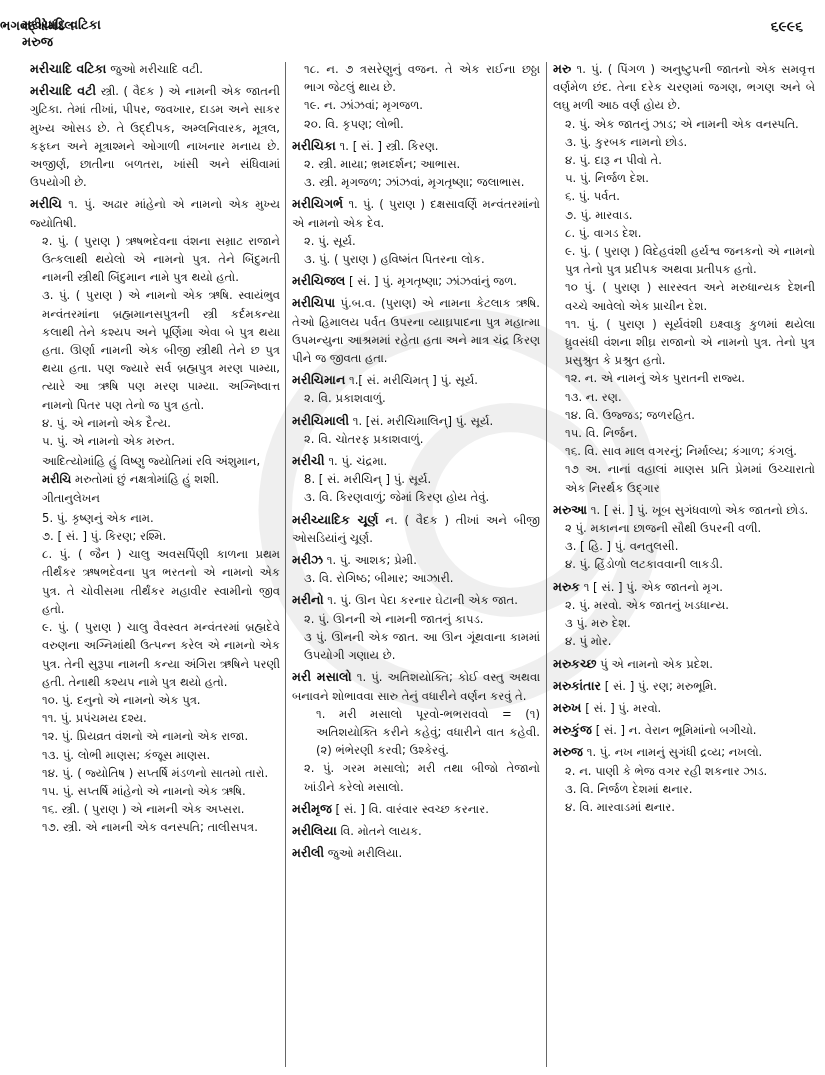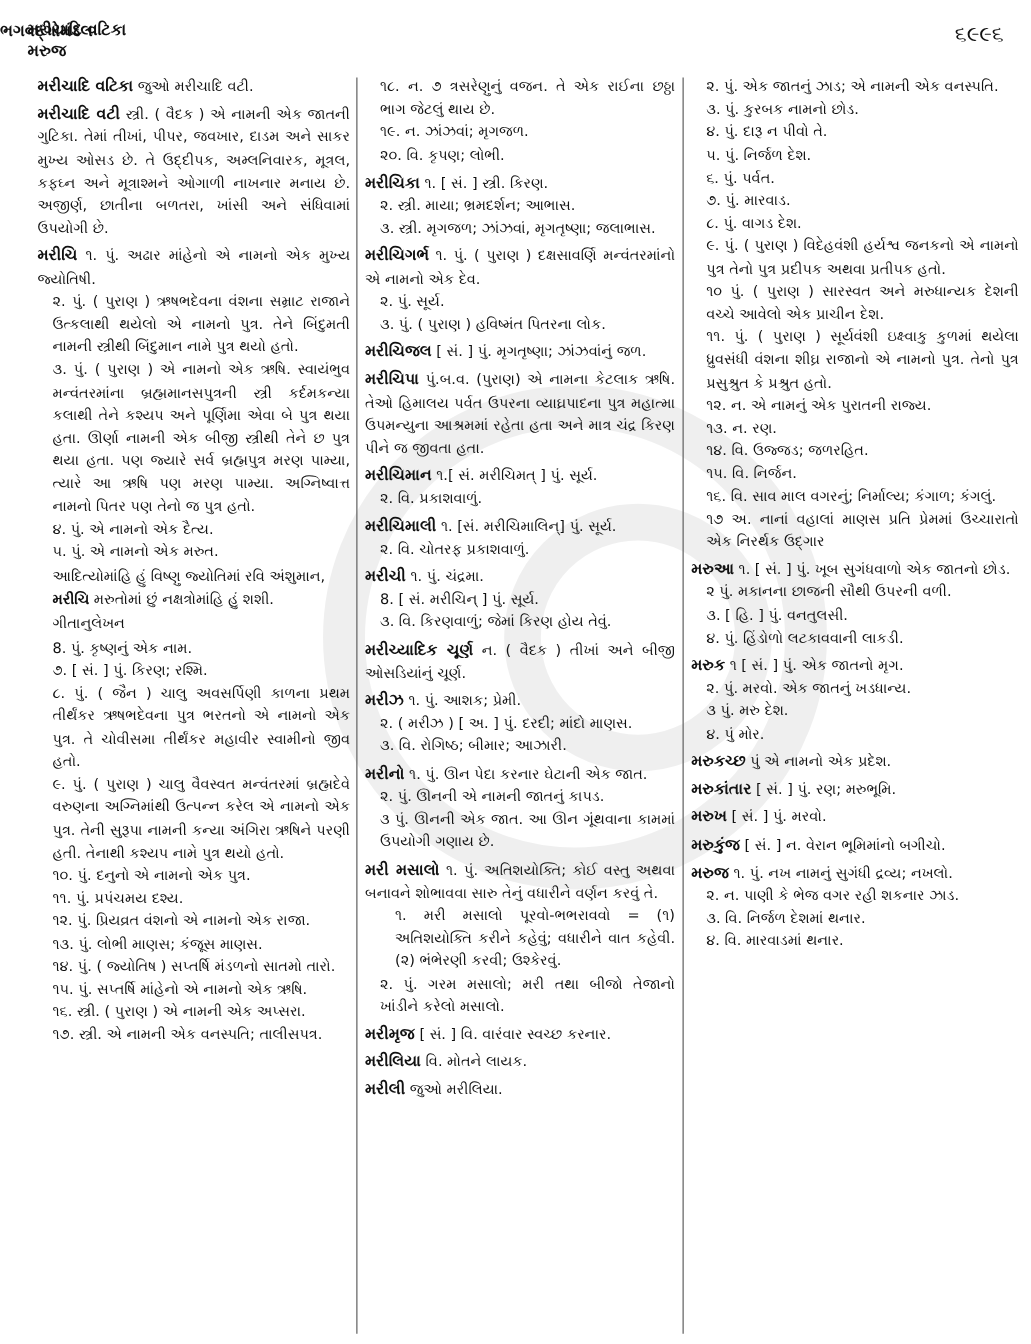--- a/index.html
+++ b/index.html
@@ -9,21 +9,21 @@
     font-family: "DejaVu Sans", sans-serif;
     position: relative;
   }
   .page { position: absolute; left: 0; top: 0; width: 825px; height: 1075px; }
   .watermark {
     position: absolute; left: 250px; top: 300px; width: 420px; height: 420px;
     pointer-events: none; opacity: 0.06;
   }
   .hdr-left { position: absolute; left: 22px; top: 16px; font-size: 13px; font-weight: bold; line-height: 17px; }
   .hdr-center { position: absolute; left: 0; width: 825px; top: 18px; text-align: left; font-size: 13px; font-weight: bold; }
-  .hdr-right { position: absolute; right: 22px; top: 18px; font-size: 17px; font-weight: normal; }
+  .hdr-right { position: absolute; right: 22px; top: 18px; font-size: 14px; font-weight: bold; }
   .col {
     position: absolute; top: 60px; font-size: 11.6px; line-height: 18.2px;
     text-align: justify;
   }
   .col1 { left: 30px; width: 250px; }
   .col2 { left: 292px; width: 248px; }
   .col3 { left: 553px; width: 262px; }
   .rule { position: absolute; top: 62px; width: 1px; background: #666; }
   .rule1 { left: 285px; height: 1005px; }
   .rule2 { left: 546px; height: 1005px; }
@@ -66,21 +66,21 @@
         <p><span class="hw">મરીચિ</span> <span>૧. પું. અઢાર માંહેનો એ નામનો એક મુખ્ય જ્યોતિષી.</span></p>
         <p class="sense">૨. પું. ( પુરાણ ) ઋષભદેવના વંશના સમ્રાટ રાજાને ઉત્કલાથી થયેલો એ નામનો પુત્ર. તેને બિંદુમતી નામની સ્ત્રીથી બિંદુમાન નામે પુત્ર થયો હતો.</p>
         <p class="sense">૩. પું. ( પુરાણ ) એ નામનો એક ઋષિ. સ્વાયંભુવ મન્વંતરમાંના બ્રહ્મમાનસપુત્રની સ્ત્રી કર્દમકન્યા કલાથી તેને કશ્યપ અને પૂર્ણિમા એવા બે પુત્ર થયા હતા. ઊર્ણા નામની એક બીજી સ્ત્રીથી તેને છ પુત્ર થયા હતા. પણ જ્યારે સર્વ બ્રહ્મપુત્ર મરણ પામ્યા, ત્યારે આ ઋષિ પણ મરણ પામ્યા. અગ્નિષ્વાત્ત નામનો પિતર પણ તેનો જ પુત્ર હતો.</p>
         <p class="sense">૪. પું. એ નામનો એક દૈત્ય.</p>
         <p class="sense">૫. પું. એ નામનો એક મરુત.</p>
         <div class="quote">
           <p>આદિત્યોમાંહિ હું વિષ્ણુ જ્યોતિમાં રવિ અંશુમાન,</p>
           <p><b>મરીચિ</b> મરુતોમાં છું નક્ષત્રોમાંહિ હું શશી.</p>
           <span class="quote-src">ગીતાનુલેખન</span>
         </div>
-        <p class="sense">8. પું. કૃષ્ણનું એક નામ.</p>
+        <p class="sense">5. પું. કૃષ્ણનું એક નામ.</p>
         <p class="sense">૭. [ સં. ] પું. કિરણ; રશ્મિ.</p>
         <p class="sense">૮. પું. ( જૈન ) ચાલુ અવસર્પિણી કાળના પ્રથમ તીર્થંકર ઋષભદેવના પુત્ર ભરતનો એ નામનો એક પુત્ર. તે ચોવીસમા તીર્થંકર મહાવીર સ્વામીનો જીવ હતો.</p>
         <p class="sense">૯. પું. ( પુરાણ ) ચાલુ વૈવસ્વત મન્વંતરમાં બ્રહ્મદેવે વરુણના અગ્નિમાંથી ઉત્પન્ન કરેલ એ નામનો એક પુત્ર. તેની સુરૂપા નામની કન્યા અંગિરા ઋષિને પરણી હતી. તેનાથી કશ્યપ નામે પુત્ર થયો હતો.</p>
         <p class="sense">૧૦. પું. દનુનો એ નામનો એક પુત્ર.</p>
         <p class="sense">૧૧. પું. પ્રપંચમય દશ્ય.</p>
         <p class="sense">૧૨. પું. પ્રિયવ્રત વંશનો એ નામનો એક રાજા.</p>
         <p class="sense">૧૩. પું. લોભી માણસ; કંજૂસ માણસ.</p>
         <p class="sense">૧૪. પું. ( જ્યોતિષ ) સપ્તર્ષિ મંડળનો સાતમો તારો.</p>
         <p class="sense">૧૫. પું. સપ્તર્ષિ માંહેનો એ નામનો એક ઋષિ.</p>
         <p class="sense">૧૬. સ્ત્રી. ( પુરાણ ) એ નામની એક અપ્સરા.</p>
@@ -120,21 +120,20 @@
       <div class="entry">
         <p><span class="hw">મરીચી</span> <span>૧. પું. ચંદ્રમા.</span></p>
         <p class="sense">8. [ સં. મરીચિન્ ] પું. સૂર્ય.</p>
         <p class="sense">૩. વિ. કિરણવાળું; જેમાં કિરણ હોય તેવું.</p>
       </div>
       <div class="entry">
         <p><span class="hw">મરીચ્યાદિક ચૂર્ણ</span> <span>ન. ( વૈદક ) તીખાં અને બીજી ઓસડિયાંનું ચૂર્ણ.</span></p>
       </div>
       <div class="entry">
         <p><span class="hw">મરીઝ</span> <span>૧. પું. આશક; પ્રેમી.</span></p>
-        <p class="sense">૨. ( મરીઝ ) [ અ. ] પું. દરદી; માંદો માણસ.</p>
         <p class="sense">૩. વિ. રોગિષ્ઠ; બીમાર; આઝારી.</p>
       </div>
       <div class="entry">
         <p><span class="hw">મરીનો</span> <span>૧. પું. ઊન પેદા કરનાર ઘેટાની એક જાત.</span></p>
         <p class="sense">૨. પું. ઊનની એ નામની જાતનું કાપડ.</p>
         <p class="sense">૩ પું. ઊનની એક જાત. આ ઊન ગૂંથવાના કામમાં ઉપયોગી ગણાય છે.</p>
       </div>
       <div class="entry">
         <p><span class="hw">મરી મસાલો</span> <span>૧. પું. અતિશયોક્તિ; કોઈ વસ્તુ અથવા બનાવને શોભાવવા સારુ તેનું વધારીને વર્ણન કરવું તે.</span></p>
         <p class="idiom">૧. મરી મસાલો પૂરવો-ભભરાવવો = (૧) અતિશયોક્તિ કરીને કહેવું; વધારીને વાત કહેવી. (૨) ભંભેરણી કરવી; ઉશ્કેરવું.</p>
@@ -145,20 +144,21 @@
       </div>
       <div class="entry">
         <p><span class="hw">મરીલિયા</span> <span>વિ. મોતને લાયક.</span></p>
       </div>
       <div class="entry">
         <p><span class="hw">મરીલી</span> <span>જુઓ મરીલિયા.</span></p>
       </div>
     </div>
   <div class="col col3">
       <div class="entry">
+        <p><span class="hw">મરુ</span> <span>૧. પું. ( પિંગળ ) અનુષ્ટુપની જાતનો એક સમવૃત્ત વર્ણમેળ છંદ. તેના દરેક ચરણમાં જગણ, ભગણ અને બે લઘુ મળી આઠ વર્ણ હોય છે.</span></p>
         <p class="sense">૨. પું. એક જાતનું ઝાડ; એ નામની એક વનસ્પતિ.</p>
         <p class="sense">૩. પું. કુરબક નામનો છોડ.</p>
         <p class="sense">૪. પું. દારૂ ન પીવો તે.</p>
         <p class="sense">૫. પું. નિર્જળ દેશ.</p>
         <p class="sense">૬. પું. પર્વત.</p>
         <p class="sense">૭. પું. મારવાડ.</p>
         <p class="sense">૮. પું. વાગડ દેશ.</p>
         <p class="sense">૯. પું. ( પુરાણ ) વિદેહવંશી હર્યશ્વ જનકનો એ નામનો પુત્ર તેનો પુત્ર પ્રદીપક અથવા પ્રતીપક હતો.</p>
         <p class="sense">૧૦ પું. ( પુરાણ ) સારસ્વત અને મરુધાન્યક દેશની વચ્ચે આવેલો એક પ્રાચીન દેશ.</p>
         <p class="sense">૧૧. પું. ( પુરાણ ) સૂર્યવંશી ઇક્ષ્વાકુ કુળમાં થયેલા ધ્રુવસંધી વંશના શીઘ્ર રાજાનો એ નામનો પુત્ર. તેનો પુત્ર પ્રસુશ્રુત કે પ્રશ્રુત હતો.</p>

